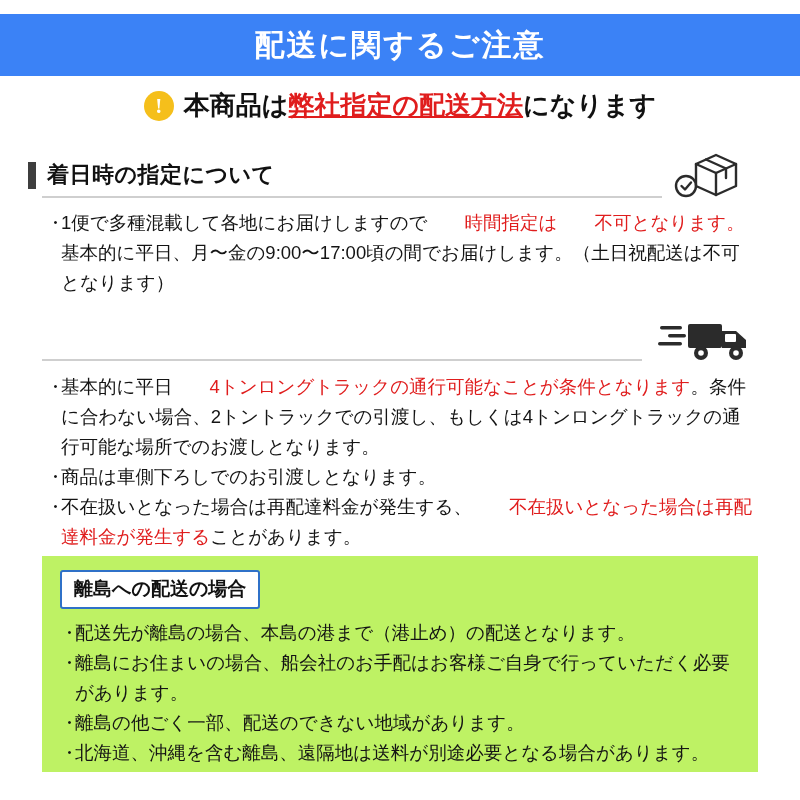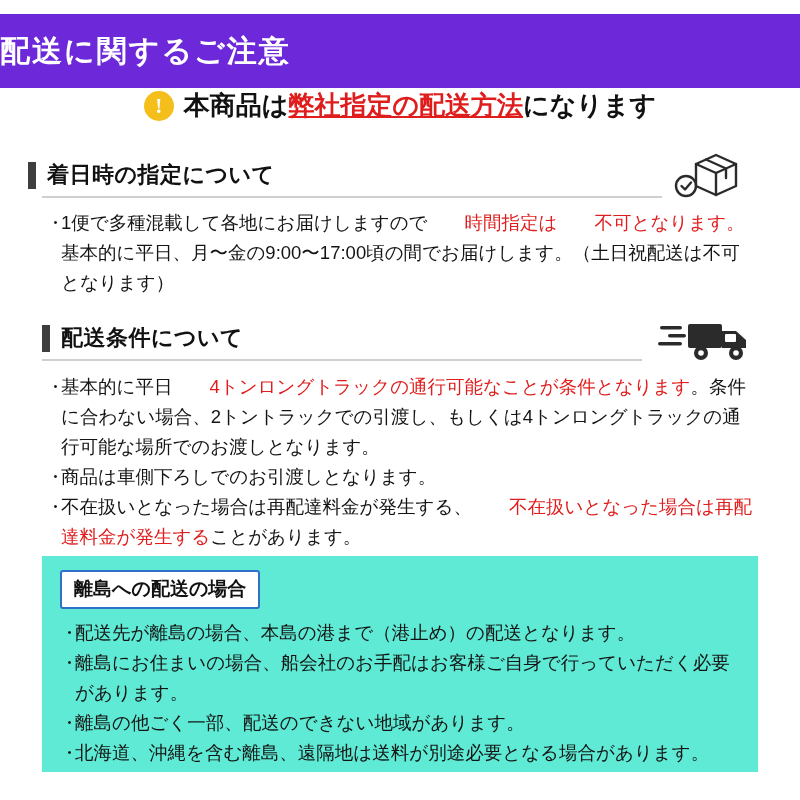--- a/index.html
+++ b/index.html
@@ -21,25 +21,25 @@
     background: #ffffff;
     box-sizing: border-box;
   }
 
   
   .banner {
     position: absolute;
     left: 0;
     top: 14px;
     width: 800px;
-    height: 74px;
-    background: #6d28d9;
+    height: 62px;
+    background: #3b82f6;
     display: flex;
     align-items: center;
-    justify-content: flex-start;
+    justify-content: center;
   }
   .banner-title {
     color: #ffffff;
     font-size: 30px;
     font-weight: bold;
     letter-spacing: 2px;
   }
 
   
   .headline {
@@ -130,21 +130,21 @@
   #body1 { left: 46px; top: 208px; width: 712px; }
   #body2 { left: 46px; top: 372px; width: 712px; }
 
   
   .island-box {
     position: absolute;
     left: 42px;
     top: 556px;
     width: 716px;
     height: 216px;
-    background: #5eead4;
+    background: #bef264;
     box-sizing: border-box;
   }
   .island-label {
     position: absolute;
     left: 18px;
     top: 14px;
     border: 2px solid #2f71c8;
     background: #ffffff;
     color: #111111;
     font-size: 19px;
@@ -221,24 +221,20 @@
     </svg>
   </div>
 
   <div class="body-block" id="body1">
     <div class="li">
       <span class="dot">・</span>
       <span class="txt"><span>1便で多種混載して各地にお届けしますので</span><span class="red">時間指定は</span><span class="red">不可となります。</span><span>基本的に平日、月〜金の9:00〜17:00頃の間でお届けします。（土日祝配送は不可となります）</span></span>
     </div>
   </div>
 
-  <div class="section-head" id="head2">
-    <div class="bar"></div>
-    <div class="title">配送条件について</div>
-  </div>
   <div class="section-rule" id="rule2"></div>
 
   <div class="icon-truck">
     <svg viewBox="0 0 96 56" width="96" height="56" aria-hidden="true">
       <g fill="#2b2b2b">
         <rect x="30" y="12" width="34" height="24" rx="2"></rect>
         <path d="M64 19 L78 19 L88 28 L88 36 L64 36 Z"></path>
         <rect x="2" y="14" width="22" height="3.4" rx="1.7"></rect>
         <rect x="10" y="22" width="18" height="3.4" rx="1.7"></rect>
         <rect x="0" y="30" width="24" height="3.4" rx="1.7"></rect>

